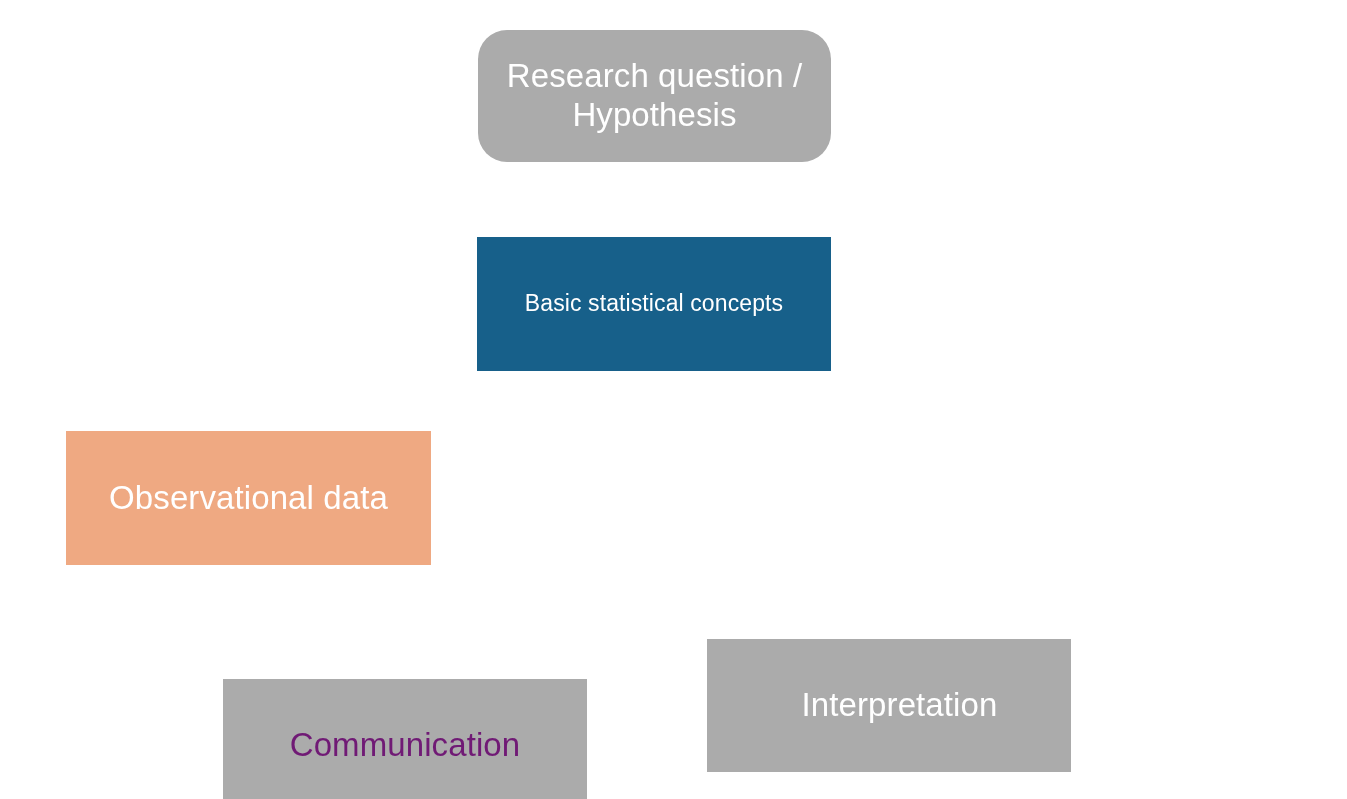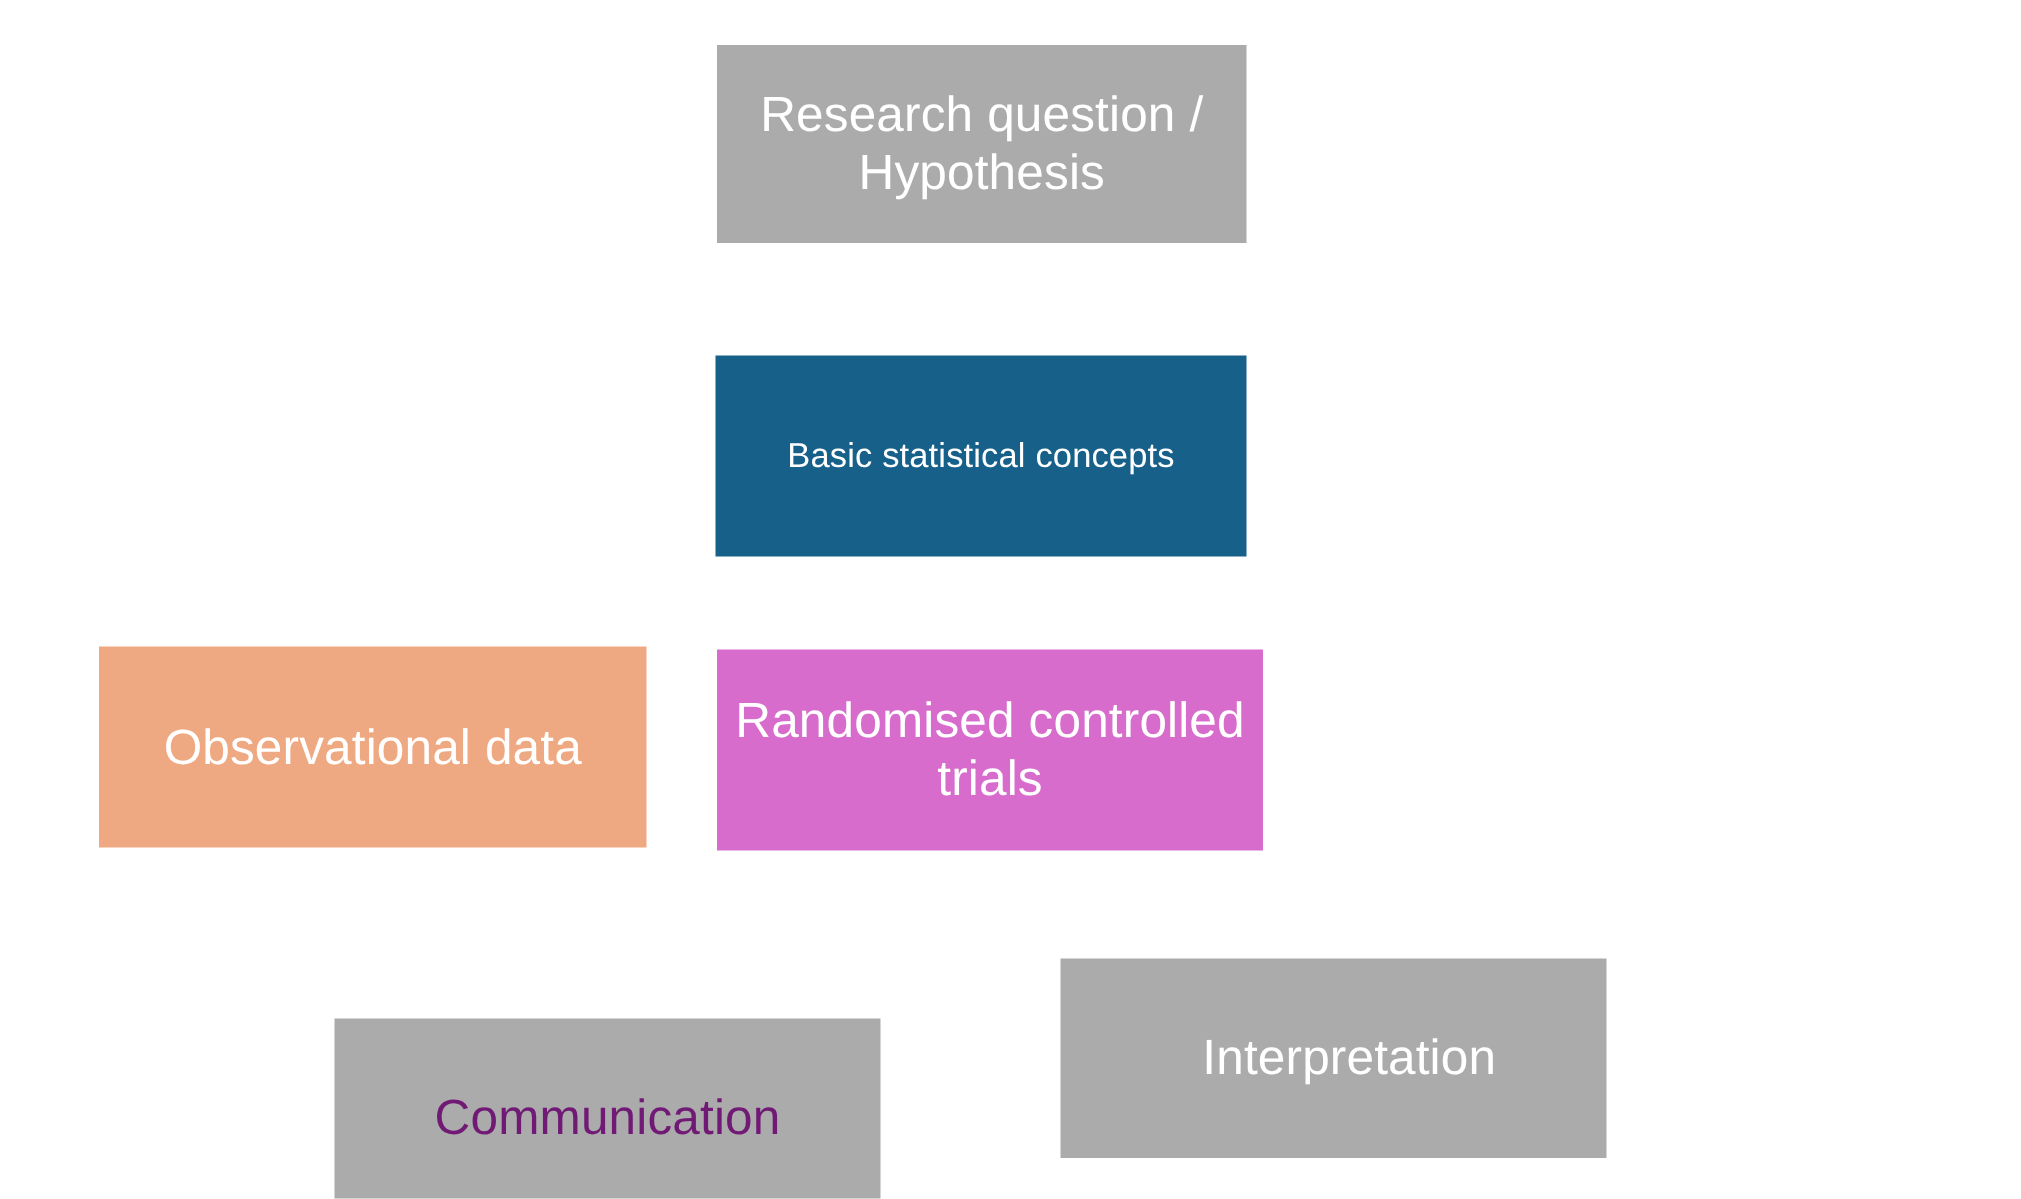--- a/index.html
+++ b/index.html
@@ -39,20 +39,21 @@
   .node-label {
     display: block;
     width: 100%;
   }
   
   #node-research-question {
     left: 478px;  top: 30px;
     width: 353px; height: 132px;
     background: #ABABAB;
     font-size: 33px;
+    border-radius: 29px;
   }
   
   #node-basic-statistical-concepts {
     left: 477px;  top: 237px;
     width: 354px; height: 134px;
     background: #17608A;
     font-size: 23px;
   }
   
   #node-observational-data {
@@ -98,23 +99,20 @@
   </div>
 
   <div class="node-box" id="node-basic-statistical-concepts" style="background: rgb(23, 96, 138); color: rgb(255, 255, 255);">
     <span class="node-label">Basic statistical concepts</span>
   </div>
 
   <div class="node-box" id="node-observational-data" style="background: rgb(239, 169, 130); color: rgb(255, 255, 255);">
     <span class="node-label">Observational data</span>
   </div>
 
-  <div class="node-box" id="node-randomised-controlled-trials" style="background: rgb(215, 108, 204); color: rgb(255, 255, 255);">
-    <span class="node-label">Randomised controlled trials</span>
-  </div>
 
 
   <div class="node-box" id="node-communication" style="background: rgb(171, 171, 171); color: #701a75; margin-top: 40px;">
     <span class="node-label">Communication</span>
   </div>
 
   <div class="node-box" id="node-interpretation" style="background: rgb(171, 171, 171); color: rgb(255, 255, 255);">
     <span class="node-label">Interpretation</span>
   </div>
 

